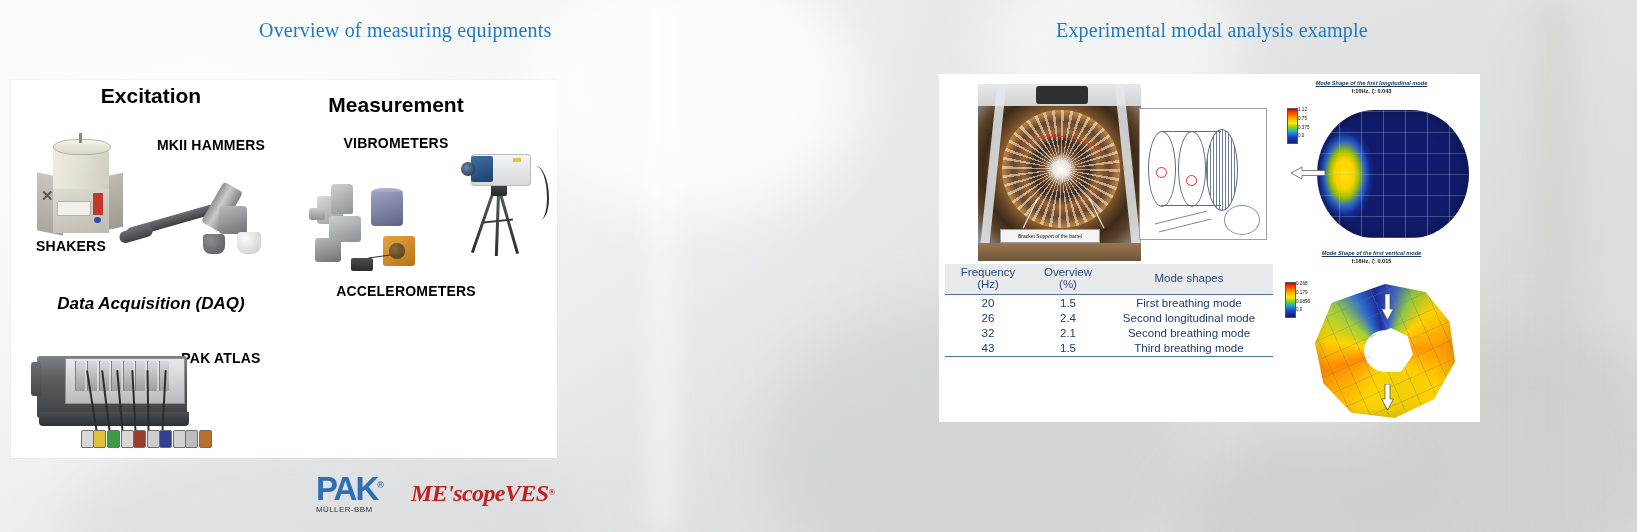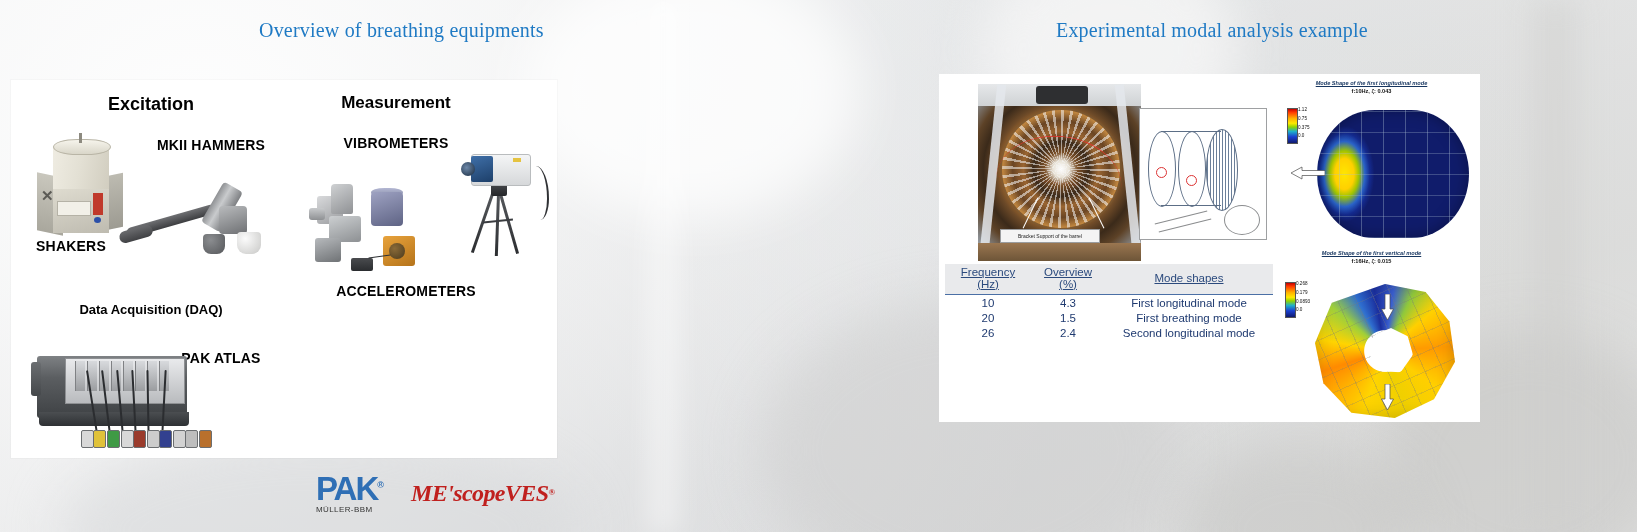--- a/index.html
+++ b/index.html
@@ -65,27 +65,27 @@
   #left-card .hdr {
     position: absolute;
     font-weight: bold;
     color: #000;
     text-align: center;
     white-space: nowrap;
   }
   .cat-title { font-size: 17px; }
   .sub-label { font-size: 14px; letter-spacing: 0.2px; }
 
-  #lbl-excitation  { left: 40px;  top: 14px;  width: 200px; font-size: 18px; }
-  #lbl-measurement { left: 275px; top: 13px;  width: 220px; font-size: 17px; }
+  #lbl-excitation  { left: 40px;  top: 4px;  width: 200px; font-size: 21px; }
+  #lbl-measurement { left: 275px; top: 13px;  width: 220px; font-size: 21px; }
   #lbl-modal-hammers { left: 130px; top: 56px; width: 140px; font-size: 14px; line-height: 18px; }
   #lbl-shakers     { left: 5px;   top: 158px; width: 110px; font-size: 14px; }
   #lbl-vibrometers { left: 275px; top: 55px;  width: 220px; font-size: 14px; }
   #lbl-accelerometers { left: 275px; top: 203px; width: 240px; font-size: 14px; }
-  #lbl-daq         { left: 15px;  top: 222px; width: 250px; font-size: 13px; }
+  #lbl-daq         { left: 15px;  top: 214px; width: 250px; font-size: 17px; font-style: italic; }
   #lbl-pak-mkii    { left: 150px; top: 270px; width: 120px; font-size: 14px; }
   #lbl-software    { left: 275px; top: 273px; width: 220px; font-size: 17px; }
 
   
   #img-shaker { position: absolute; left: 20px; top: 53px; width: 100px; height: 110px; }
   .shk-body { position:absolute; left: 22px; top: 12px; width: 56px; height: 66px; background: linear-gradient(100deg,#efece2 0%,#e3e0d4 45%,#cfcbbd 100%); border-radius: 4px 4px 2px 2px; }
   .shk-top { position:absolute; left: 22px; top: 6px; width: 56px; height: 14px; background: linear-gradient(180deg,#f6f4ec,#d9d6c9); border-radius: 50%/60%; border:1px solid #b9b5a6; }
   .shk-pin { position:absolute; left: 48px; top: 0px; width: 3px; height: 10px; background:#8d8a80; }
   .shk-plateL { position:absolute; left: 6px; top: 42px; width: 26px; height: 58px; background: linear-gradient(180deg,#c9c7bd,#a9a79d); transform: skewY(12deg); }
   .shk-plateR { position:absolute; left: 70px; top: 42px; width: 22px; height: 54px; background: linear-gradient(180deg,#bdbbb1,#9d9b92); transform: skewY(-12deg); }
@@ -236,21 +236,20 @@
   #atlas-table td, #atlas-table th { padding: 0; }
   #atlas-table .tbl-title {
     background: #e9eaec; border-top: 1.6px solid #4a6fa5; border-bottom: 1px solid #c6c8ca;
     text-align: center; font-size: 11.5px; font-weight: normal; color:#2b4a7d;
     padding: 3px 0 3px 0;
   }
   #atlas-table .col-head {
     background: #e9eaec; font-weight: normal; font-size: 11.5px; color:#2b4a7d;
     padding: 2px 0 4px 0; border-bottom: 1.4px solid #4a6fa5;
     vertical-align: middle;
-    text-decoration: underline;
   }
   #atlas-table .col-head .unit { display:block; font-size: 11.5px; }
   #atlas-table td.num { text-align: center; font-size: 11.5px; padding: 1.5px 0; }
   #atlas-table td.mode { text-align: center; font-size: 11.5px; padding: 1.5px 0; }
   #atlas-table tr.last td { border-bottom: 1.6px solid #4a6fa5; padding-bottom: 2px; }
   .c-freq { width: 86px; }
   .c-damp { width: 74px; }
   .c-mode { width: 168px; }
 
   
@@ -323,21 +322,21 @@
   <div class="blob b1"></div>
     <div class="blob b2"></div>
     <div class="blob b3"></div>
   <div class="blob b4"></div>
     <div class="blob b5"></div>
     <div class="blob b6"></div>
   <div class="v1"></div>
     <div class="v2"></div>
 </div>
 
-<div class="slide-title" id="title-left">Overview of breathing equipments</div>
+<div class="slide-title" id="title-left">Overview of measuring equipments</div>
 <div class="slide-title" id="title-right">Experimental modal analysis example</div>
 
 <div id="left-card">
 
   <div class="hdr cat-title" id="lbl-excitation">Excitation</div>
   <div class="hdr cat-title" id="lbl-measurement">Measurement</div>
   <div class="hdr cat-title" id="lbl-daq">Data Acquisition (DAQ)</div>
 
   <div class="hdr sub-label" id="lbl-modal-hammers">MKII HAMMERS</div>
   <div class="hdr sub-label" id="lbl-shakers">SHAKERS</div>
@@ -477,33 +476,38 @@
           <span>Overview</span>
           <span class="unit">(%)</span>
         </th>
         <th class="col-head c-mode">
           <span>Mode shapes</span>
         </th>
       </tr>
     </thead>
     <tbody id="atlas-table-body">
         <tr>
-          <td class="num">10</td>
-          <td class="num">4.3</td>
-          <td class="mode">First longitudinal mode</td>
-        </tr>
-        <tr>
           <td class="num">20</td>
           <td class="num">1.5</td>
           <td class="mode">First breathing mode</td>
         </tr>
         <tr>
           <td class="num">26</td>
           <td class="num">2.4</td>
           <td class="mode">Second longitudinal mode</td>
+        </tr>
+        <tr>
+          <td class="num">32</td>
+          <td class="num">2.1</td>
+          <td class="mode">Second breathing mode</td>
+        </tr>
+        <tr class="last">
+          <td class="num">43</td>
+          <td class="num">1.5</td>
+          <td class="mode">Third breathing mode</td>
         </tr>
       </tbody>
   </table>
 
   <div class="modeplot" id="mode1">
     <div class="mp-title">Mode Shape of the first longitudinal mode</div>
     <div class="mp-sub">f:10Hz, ζ: 0.043</div>
     <div class="shape"></div>
     <div class="mesh"></div>
     <div class="cbar" style="left:18px; top:28px"></div>

